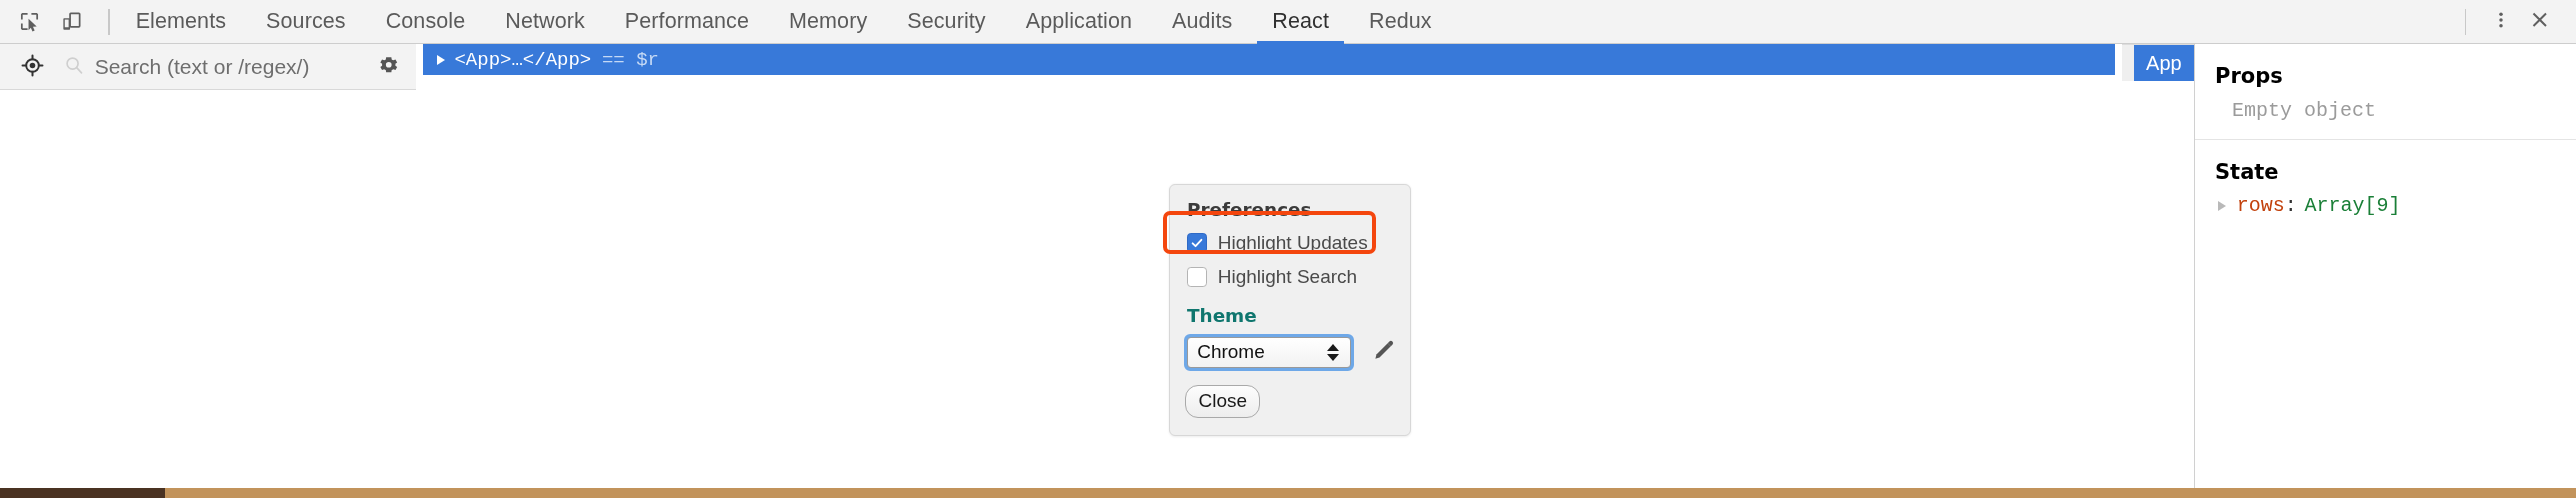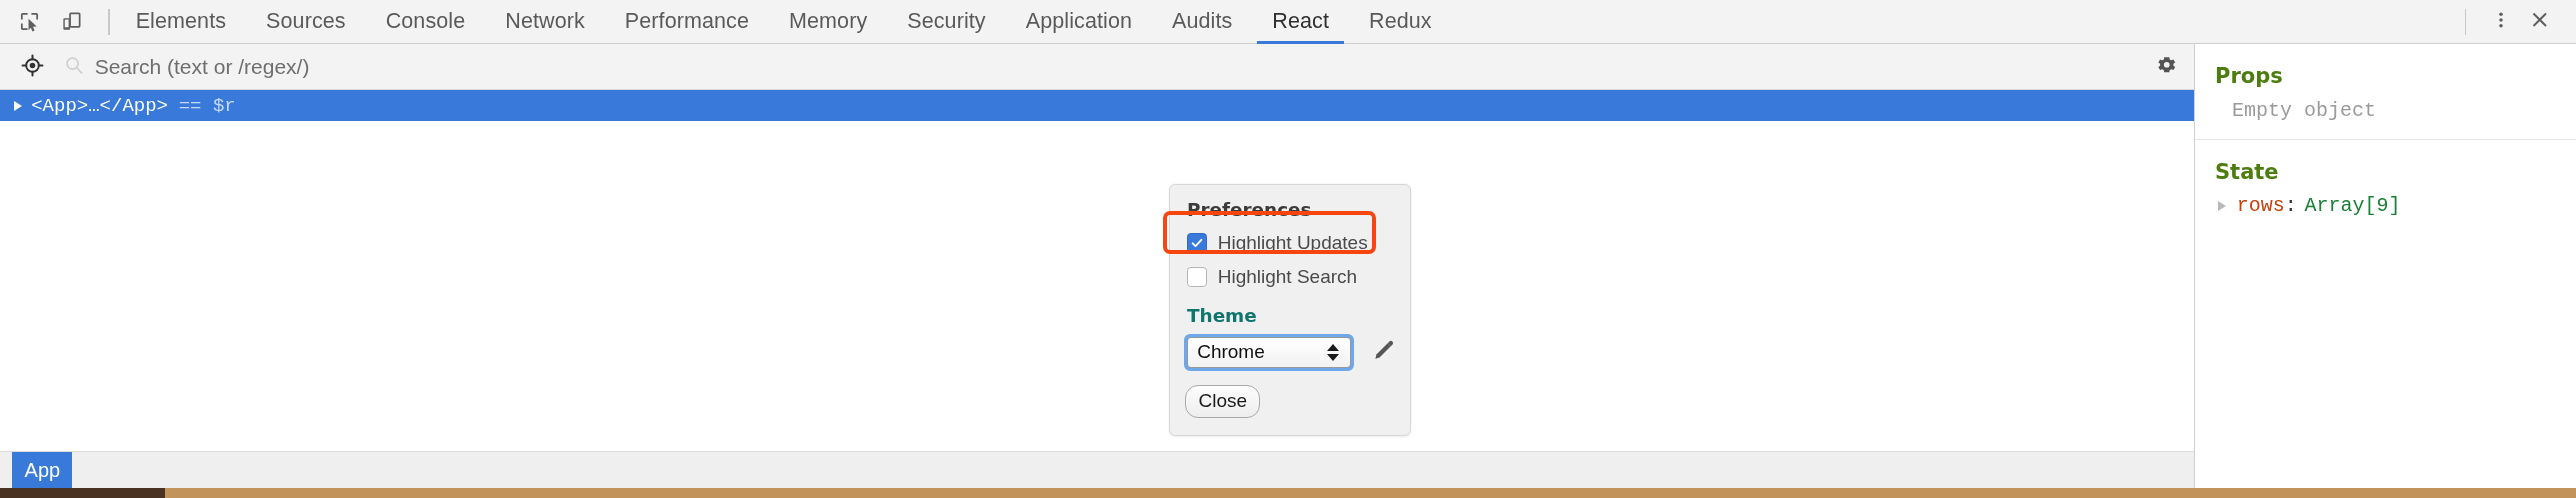--- a/index.html
+++ b/index.html
@@ -108,22 +108,23 @@
   .body-split {
     display: flex;
     flex: 1 1 auto;
     min-height: 0;
   }
   .left-pane {
     position: relative;
     flex: 1 1 auto;
     min-width: 0;
     display: flex;
-    flex-direction: column;
+    flex-direction: row;
     background: #ffffff;
+    gap: 7px;
   }
   .right-pane {
     width: 382px;
     min-width: 382px;
     border-left: 1.5px solid #d0d0d0;
     background: #ffffff;
     box-sizing: border-box;
     display: flex;
     flex-direction: column;
   }
@@ -239,21 +240,21 @@
   
   .side-section {
     padding: 20px 0 17px 20px;
   }
   .side-section + .side-section {
     border-top: 1.5px solid #e4e4e4;
   }
   .side-title {
     font-size: 21px;
     font-weight: bold;
-    color: #4d7c0f;
+    color: #000000;
     margin: 0 0 10.7px 0;
     font-family: "DejaVu Sans", sans-serif;
   }
   .side-empty {
     font-family: "Liberation Mono", monospace;
     font-size: 20px;
     color: #9b9b9b;
     padding-left: 17px;
   }
   .side-prop {

